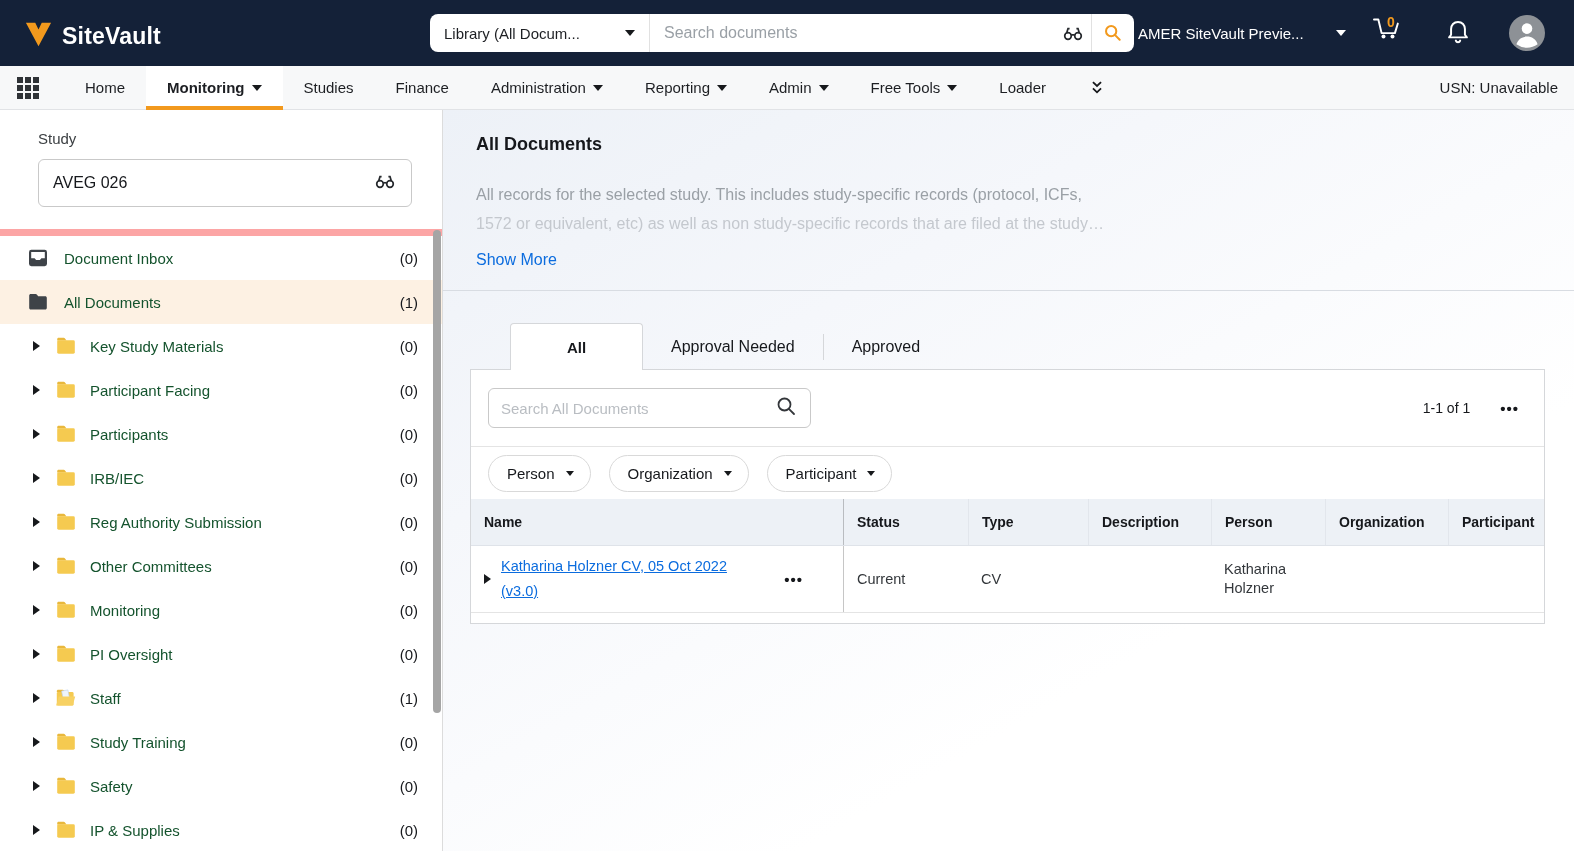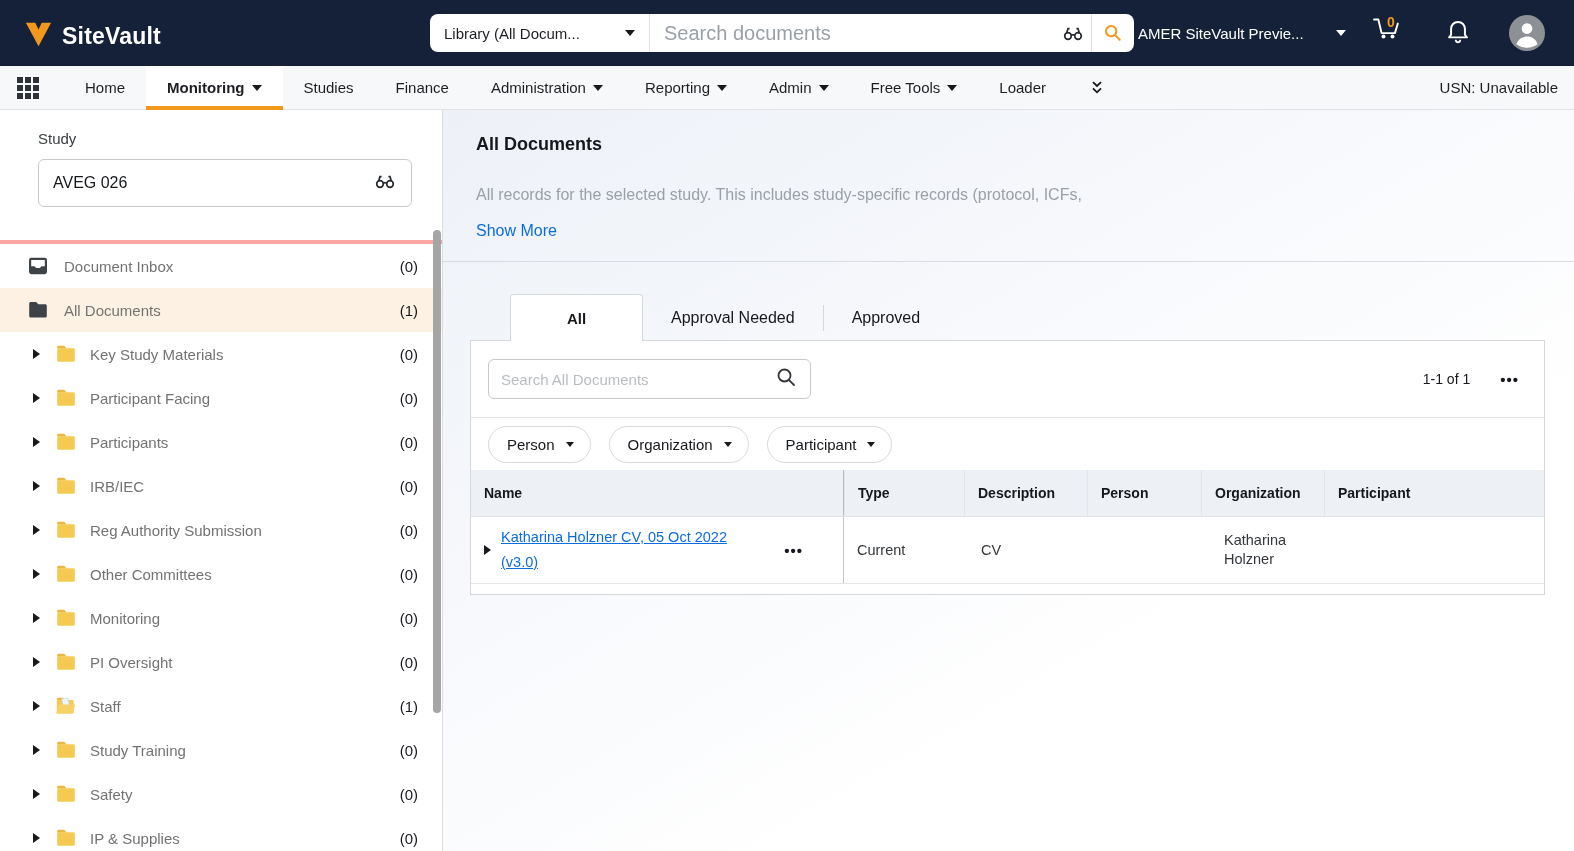--- a/index.html
+++ b/index.html
@@ -10,21 +10,21 @@
   .header { position:relative; height:66px; background:#142138; }
   .brand { position:absolute; left:24px; top:0; height:72px; display:flex; align-items:center; gap:9px; }
   .brand-name { color:#fff; font-size:23px; font-weight:bold; letter-spacing:.2px; }
   .search-group { position:absolute; left:430px; top:14px; width:704px; height:38px; background:#fff;
     border-radius:8px; display:flex; align-items:center; overflow:hidden; }
   .lib-dd { width:220px; height:100%; display:flex; align-items:center; justify-content:space-between;
     padding:0 14px; border-right:1px solid #e1e1e1; font-size:15px; cursor:pointer; white-space:nowrap; }
   .caret-down { width:0; height:0; border-left:5px solid transparent; border-right:5px solid transparent;
     border-top:6px solid #17191c; display:inline-block; flex-shrink:0; }
   .caret-down.white { border-top-color:#fff; }
-  .search-docs { flex:1; border:none; outline:none; font-size:20px; padding:0 8px 0 14px; color:#1d4ed8; min-width:0; }
+  .search-docs { flex:1; border:none; outline:none; font-size:16px; padding:0 8px 0 14px; color:#1d4ed8; min-width:0; }
   .search-docs::placeholder { color:#9aa0a6; }
   .sg-binoc { width:36px; display:flex; justify-content:center; flex-shrink:0; }
   .sg-sep { width:1px; height:38px; background:#e1e1e1; flex-shrink:0; }
   .sg-mag { width:42px; display:flex; justify-content:center; align-items:center; flex-shrink:0; cursor:pointer; }
   .account { position:absolute; left:1138px; top:0; height:66px; width:208px; display:flex;
     align-items:center; justify-content:space-between; color:#fff; font-size:15px; cursor:pointer; white-space:nowrap;gap:28px; }
   .cart { position:absolute; left:1370px; top:16px; width:38px; height:36px; cursor:pointer; }
   .cart-count { position:absolute; top:-2px; left:17px; color:#f2991d; font-weight:bold; font-size:14px; }
   .bell { position:absolute; left:1444px; top:18px; cursor:pointer; }
   .avatar { position:absolute; left:1509px; top:15px; width:36px; height:36px; border-radius:50%; cursor:pointer; }
@@ -36,32 +36,32 @@
   .nav-item { padding:0 21px; display:flex; align-items:center; gap:7px; font-size:15px; cursor:pointer; position:relative; white-space:nowrap; }
   .nav-item.active { background:#fff; font-weight:bold; }
   .nav-item.active::after { content:""; position:absolute; left:0; right:0; bottom:-1px; height:4px; background:#f2991d; }
   .usn { margin-left:auto; margin-right:16px; align-self:center; font-size:15px; }
 
   
   .body { display:flex; height:741px; }
 
   
   .sidebar { width:443px; background:#fff; border-right:1px solid #dcdcdc; position:relative; flex-shrink:0; }
-  .study-section { padding:20px 30px 33px 38px; border-bottom:4px solid #fca5a5; }
+  .study-section { padding:20px 30px 22px 38px; border-bottom:7px solid #fca5a5; }
   .study-label { font-size:15px; color:#3c4043; margin-bottom:12px; }
   .study-input { height:48px; border:1px solid #c9c9c9; border-radius:6px; background:#fff;
     display:flex; align-items:center; padding:0 14px 0 14px; }
   .study-input input { border:none; outline:none; flex:1; font-size:16px; color:#16181c; font-family:inherit; min-width:0; }
   .tree-row { height:44px; display:flex; align-items:center; padding-right:24px; cursor:pointer; }
   .tree-row.selected { background:#fdf1e3; }
   .tree-row .caret-cell { width:21px; margin-left:33px; display:flex; align-items:center; flex-shrink:0; }
   .tree-row.root { padding-left:26px; }
   .tree-row .icon-cell { width:24px; height:24px; margin-right:12px; flex-shrink:0; display:flex; align-items:center; }
   .tree-row.root .icon-cell { margin-right:14px; }
-  .tree-label { font-size:15px; color:#737373; }
+  .tree-label { font-size:15px; color:#14532d; }
   .tree-count { margin-left:auto; font-size:15px; color:#16181c; }
   .sb-thumb { position:absolute; right:1px; top:120px; width:8px; height:483px; background:#a5a5a5; border-radius:4px; }
 
   
   .main { flex:1; background:linear-gradient(150deg,#edf1f7 0%,#f5f7fb 30%,#ffffff 68%); overflow:hidden; }
   .main-header { padding:24px 30px 0 33px; }
   .page-title { font-size:18px; font-weight:bold; color:#16181c; margin-bottom:25px; }
   .desc-line1 { font-size:16px; line-height:29px; color:#9aa0a6; }
   .desc-line2 { font-size:16px; line-height:29px; color:#c4c8ce; }
   .show-more { display:inline-block; margin-top:13px; font-size:16px; color:#0b6cde; cursor:pointer; }
@@ -435,20 +435,21 @@
           <span class="tree-count">(0)</span>
         </div>
       </div>
     <div class="sb-thumb"></div>
   </div>
 
   <div class="main">
     <div class="main-header">
       <div class="page-title">All Documents</div>
       <p class="desc-line1">All records for the selected study. This includes study-specific records (protocol, ICFs,</p>
+      <p class="desc-line2">1572 or equivalent, etc) as well as non study-specific records that are filed at the study…</p>
       <span class="show-more">Show More</span>
     </div>
     <div class="main-divider"></div>
 
     <div class="tabs">
         <div class="tab active">All</div>
         <div class="tab">Approval Needed</div>
         <span class="tab-sep"></span>
         <div class="tab">Approved</div>
       </div>
@@ -479,20 +480,21 @@
           </div>
           <div class="pill">
             <span>Participant</span>
             <span class="caret-down"></span>
           </div>
         </div>
 
       <div class="table">
         <div class="thead">
             <div class="th col-0">Name</div>
+            <div class="th col-1">Status</div>
             <div class="th col-2">Type</div>
             <div class="th col-3">Description</div>
             <div class="th col-4">Person</div>
             <div class="th col-5">Organization</div>
             <div class="th col-6">Participant</div>
           </div>
         <div class="tbody">
             <div class="trow">
               <div class="td col-0">
                 <span class="row-caret"></span>

